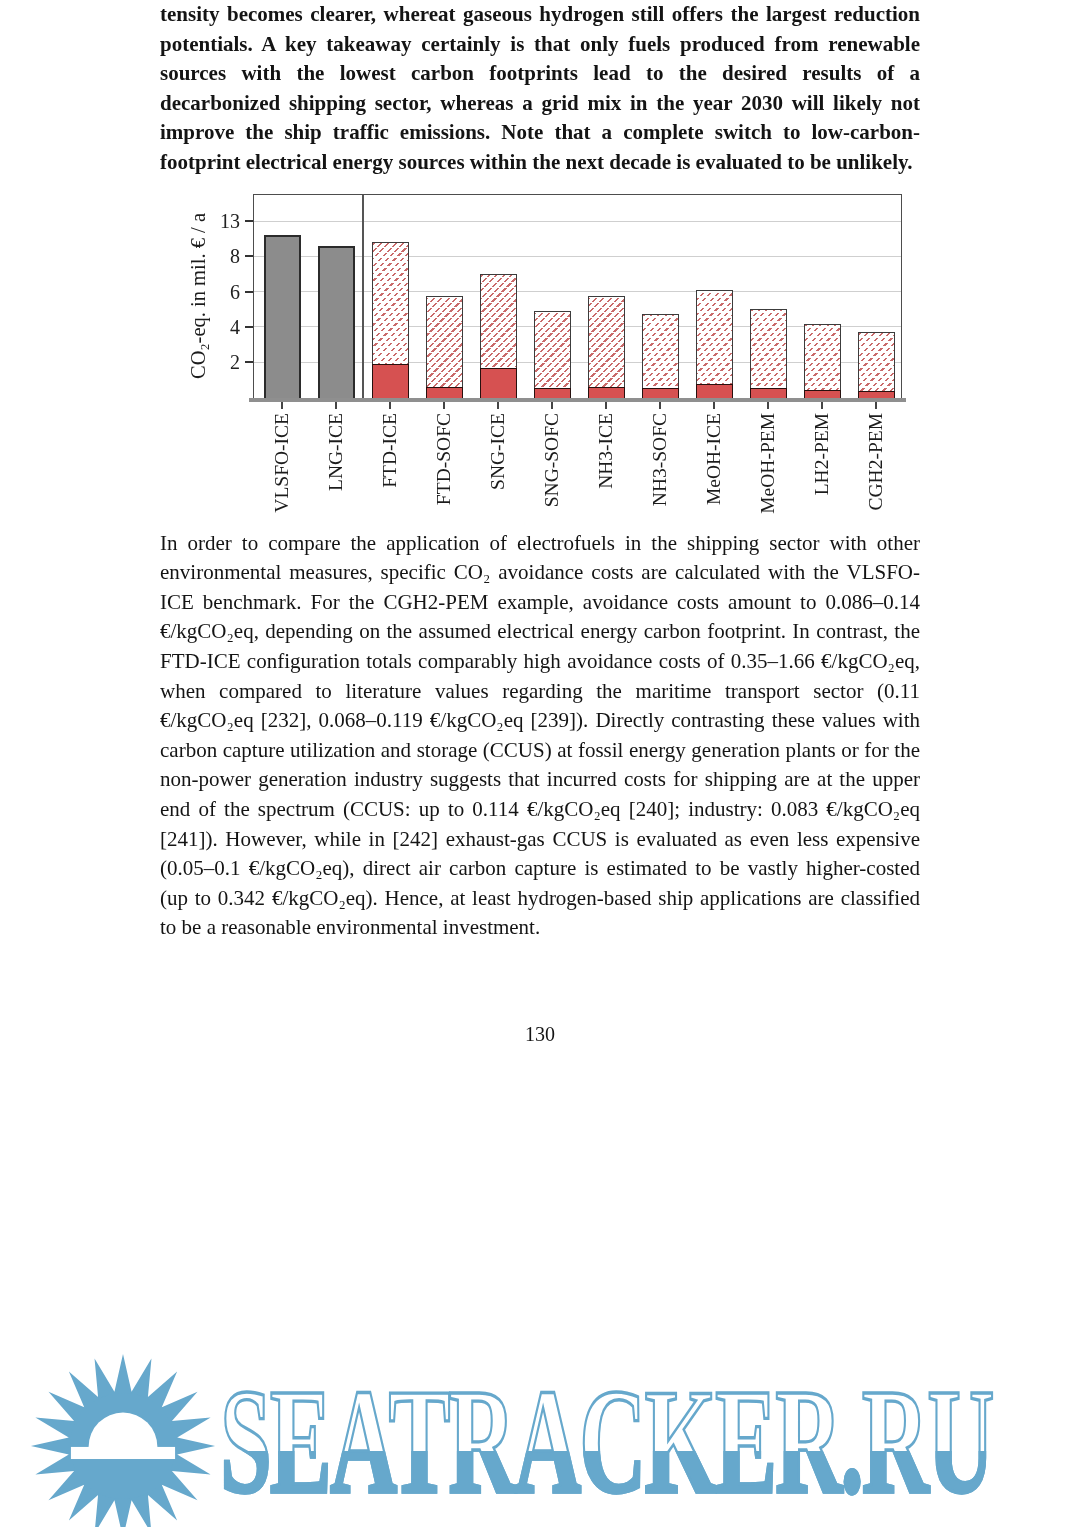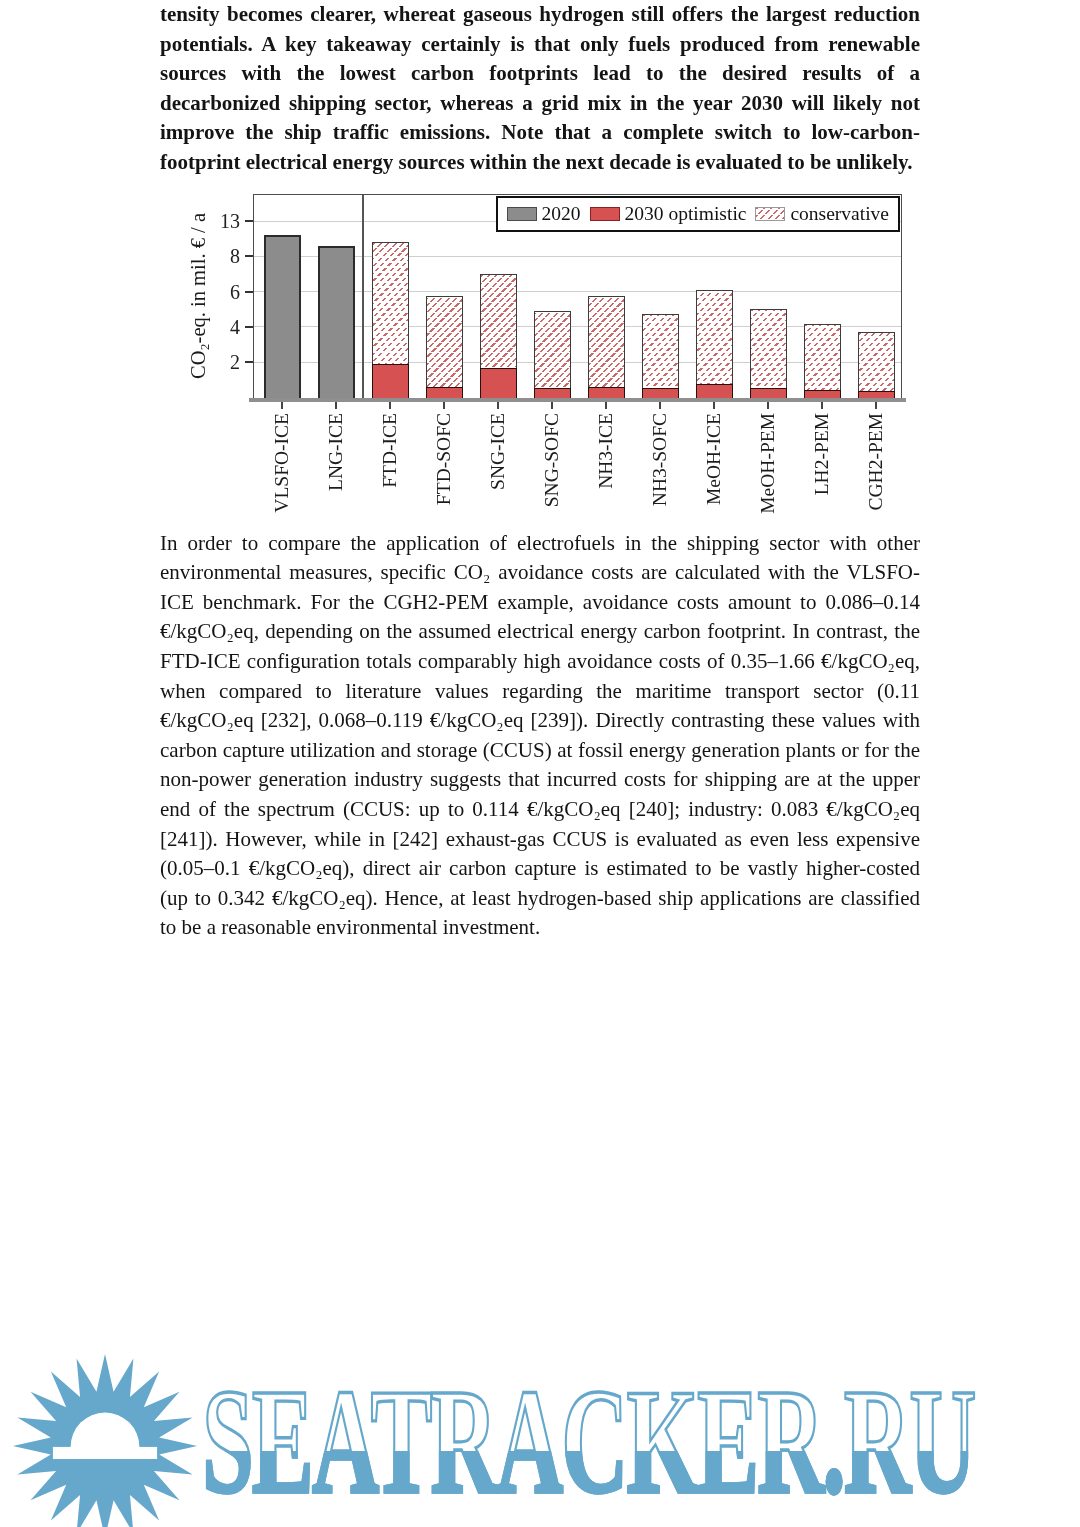--- a/index.html
+++ b/index.html
@@ -43,21 +43,21 @@
   .legend-swatch{width:30px;height:14px;box-sizing:border-box;}
   .legend-label{font-size:19.5px;line-height:22px;color:#111;white-space:nowrap;}
 
   figcaption{font-size:19.5px;line-height:27px;text-align:justify;
              padding-left:86px;text-indent:-86px;margin-top:8px;color:#141414;}
 
   .page-number{text-align:center;font-size:20px;margin-top:80px;color:#141414;}
 
   
   .watermark{position:absolute;left:12px;bottom:0;right:12px;height:170px;
-             display:flex;align-items:center;pointer-events:none;}
+             display:flex;align-items:center;pointer-events:none;justify-content:center;}
   .wm-sun{flex:0 0 auto;margin-bottom:-8px;}
   .wm-text{font-weight:bold;font-size:100px;line-height:100px;white-space:nowrap;
            letter-spacing:-2px;margin-left:4px;color:#66a8cc;
            transform:scale(0.93,1.5);transform-origin:0 50%;}
   @supports ((-webkit-background-clip:text) or (background-clip:text)){
     .wm-text{background:linear-gradient(#ffffff 0 56%,#66a8cc 56%);
              -webkit-background-clip:text;background-clip:text;color:transparent;
              -webkit-text-stroke:2.2px #66a8cc;}
   }
 </style>
@@ -154,40 +154,27 @@
           <div class="bar bar-cons" style="left: 603.5px; width: 37px; height: 65.313px;"></div>
           <div class="bar bar-opt" style="left: 603.5px; width: 37px; height: 7.06087px;"></div>
           <div class="x-tick" style="left: 621px;"></div>
           <div class="x-label-anchor" style="left: 611px;">
             <span>CGH2-PEM</span>
           </div>
           <div class="chart-baseline"></div>
           <div class="y-axis-label-anchor">
             <span>CO₂-eq. in mil. € / a</span>
           </div>
-          <div class="chart-legend">
-            <div class="legend-item">
-              <div class="legend-swatch" style="background: rgb(140, 140, 140); border: 1px solid rgb(74, 74, 74);"></div>
-              <span class="legend-label">2020</span>
-            </div>
-            <div class="legend-item">
-              <div class="legend-swatch" style="background: rgb(214, 81, 81); border: 1px solid rgb(138, 32, 32);"></div>
-              <span class="legend-label">2030 optimistic</span>
-            </div>
-            <div class="legend-item">
-              <div class="legend-swatch bar-cons" style="border: 1px solid rgb(154, 154, 154);"></div>
-              <span class="legend-label">conservative</span>
-            </div>
-          </div>
         </div>
     </div>
   </figure>
 
   <p class="body-text para-bottom">In order to compare the application of electrofuels in the shipping sector with other environmental measures, specific CO₂ avoidance costs are calculated with the VLSFO-ICE benchmark. For the CGH2-PEM example, avoidance costs amount to 0.086–0.14 €/kgCO₂eq, depending on the assumed electrical energy carbon footprint. In contrast, the FTD-ICE configuration totals comparably high avoidance costs of 0.35–1.66 €/kgCO₂eq, when compared to literature values regarding the maritime transport sector (0.11 €/kgCO₂eq [232], 0.068–0.119 €/kgCO₂eq [239]). Directly contrasting these values with carbon capture utilization and storage (CCUS) at fossil energy generation plants or for the non-power generation industry suggests that incurred costs for shipping are at the upper end of the spectrum (CCUS: up to 0.114 €/kgCO₂eq [240]; industry: 0.083 €/kgCO₂eq [241]). However, while in [242] exhaust-gas CCUS is evaluated as even less expensive (0.05–0.1 €/kgCO₂eq), direct air carbon capture is estimated to be vastly higher-costed (up to 0.342 €/kgCO₂eq). Hence, at least hydrogen-based ship applications are classified to be a reasonable environmental investment.</p>
 
+  <div class="page-number">130</div>
 
 </div>
 
 <div class="watermark">
   <svg class="wm-sun" width="186" height="186" viewBox="0 0 200 200">
     <polygon id="sun-rays" points="100.0,1.0 109.2,41.7 130.6,5.8 126.8,47.4 158.2,19.9 141.7,58.3 180.1,41.8 152.6,73.2 194.2,69.4 158.3,90.8 199.0,100.0 158.3,109.2 194.2,130.6 152.6,126.8 180.1,158.2 141.7,141.7 158.2,180.1 126.8,152.6 130.6,194.2 109.2,158.3 100.0,199.0 90.8,158.3 69.4,194.2 73.2,152.6 41.8,180.1 58.3,141.7 19.9,158.2 47.4,126.8 5.8,130.6 41.7,109.2 1.0,100.0 41.7,90.8 5.8,69.4 47.4,73.2 19.9,41.8 58.3,58.3 41.8,19.9 73.2,47.4 69.4,5.8 90.8,41.7" fill="#66a8cc"></polygon>
     <circle id="sun-disk" cx="100" cy="100" r="57" fill="#66a8cc"></circle>
     <rect x="44" y="101" width="112" height="13" fill="#ffffff"></rect>
     <path d="M63,101 A37,37 0 0 1 137,101 Z" fill="#ffffff"></path>
   </svg>

